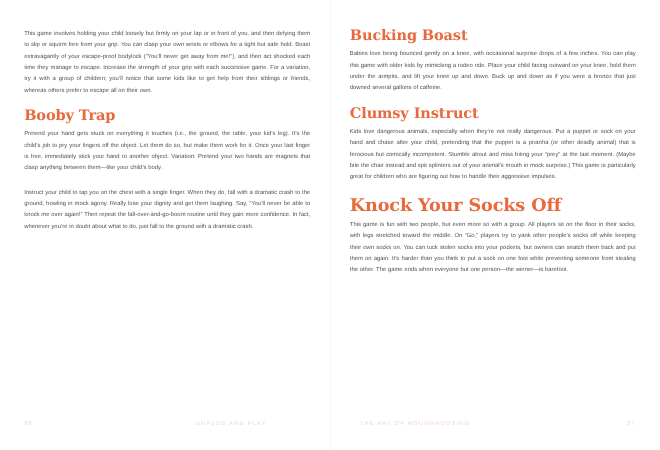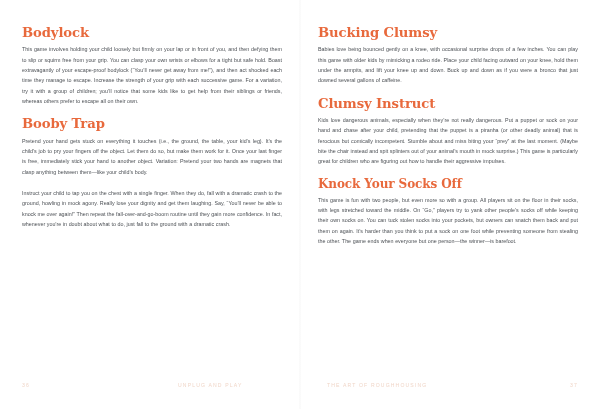--- a/index.html
+++ b/index.html
@@ -54,21 +54,21 @@
   .entry-title {
     color: #e8693c;
     font-family: "DejaVu Serif", "Liberation Serif", serif;
     font-weight: bold;
     font-size: 13.2px;
     line-height: 1.08;
     letter-spacing: -0.1px;
     margin: 0 0 4px 0;
     white-space: nowrap;
   }
-  .entry-title.smaller { font-size: 12px; }
+  .entry-title.smaller { font-size: 16px; }
 
   .entry-body {
     color: #4c5055;
     font-size: 5.35px;
     line-height: 10.35px;
     text-align: justify;
     text-justify: inter-word;
     margin: 0 0 11px 0;
     hyphens: manual;
     word-spacing: 0.1px;
@@ -100,41 +100,40 @@
 </style>
 </head>
 <body>
 
 <div class="spread">
 
   <div class="page page-left">
     <div class="content">
 
       <div class="entry">
-        <h2 class="entry-title">Bodylock</h2>
         <p class="entry-body">This game involves holding your child loosely but firmly on your lap or in front of you, and then defying them to slip or squirm free from your grip. You can clasp your own wrists or elbows for a tight but safe hold. Boast extravagantly of your escape-proof bodylock (“You’ll never get away from me!”), and then act shocked each time they manage to escape. Increase the strength of your grip with each successive game. For a variation, try it with a group of children; you’ll notice that some kids like to get help from their siblings or friends, whereas others prefer to escape all on their own.</p>
       </div>
 
       <div class="entry">
         <h2 class="entry-title">Booby Trap</h2>
         <p class="entry-body">Pretend your hand gets stuck on everything it touches (i.e., the ground, the table, your kid’s leg). It’s the child’s job to pry your fingers off the object. Let them do so, but make them work for it. Once your last finger is free, immediately stick your hand to another object. Variation: Pretend your two hands are magnets that clasp anything between them—like your child’s body.</p>
       </div>
 
       <div class="entry">
         <p class="entry-body tight">Instruct your child to tap you on the chest with a single finger. When they do, fall with a dramatic crash to the ground, howling in mock agony. Really lose your dignity and get them laughing. Say, “You’ll never be able to knock me over again!” Then repeat the fall-over-and-go-boom routine until they gain more confidence. In fact, whenever you’re in doubt about what to do, just fall to the ground with a dramatic crash.</p>
       </div>
 
     </div>
   </div>
 
   <div class="page page-right">
     <div class="content">
 
       <div class="entry">
-        <h2 class="entry-title">Bucking Clumsy</h2>
+        <h2 class="entry-title">Bucking Boast</h2>
         <p class="entry-body">Babies love being bounced gently on a knee, with occasional surprise drops of a few inches. You can play this game with older kids by mimicking a rodeo ride. Place your child facing outward on your knee, hold them under the armpits, and lift your knee up and down. Buck up and down as if you were a bronco that just downed several gallons of caffeine.</p>
       </div>
 
       <div class="entry">
         <h2 class="entry-title">Clumsy Instruct</h2>
         <p class="entry-body">Kids love dangerous animals, especially when they’re not really dangerous. Put a puppet or sock on your hand and chase after your child, pretending that the puppet is a piranha (or other deadly animal) that is ferocious but comically incompetent. Stumble about and miss biting your “prey” at the last moment. (Maybe bite the chair instead and spit splinters out of your animal’s mouth in mock surprise.) This game is particularly great for children who are figuring out how to handle their aggressive impulses.</p>
       </div>
 
       <div class="entry">
         <h2 class="entry-title smaller">Knock Your Socks Off</h2>

